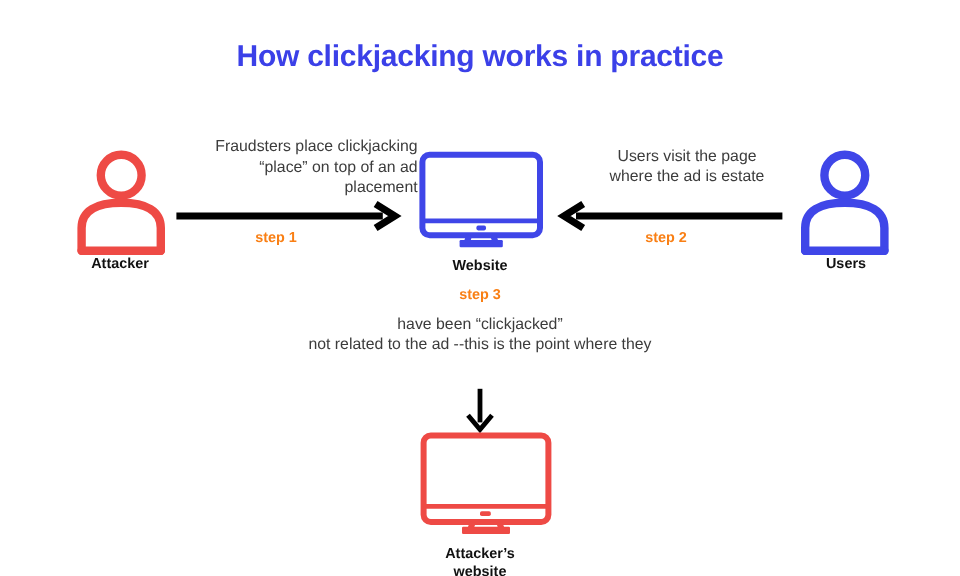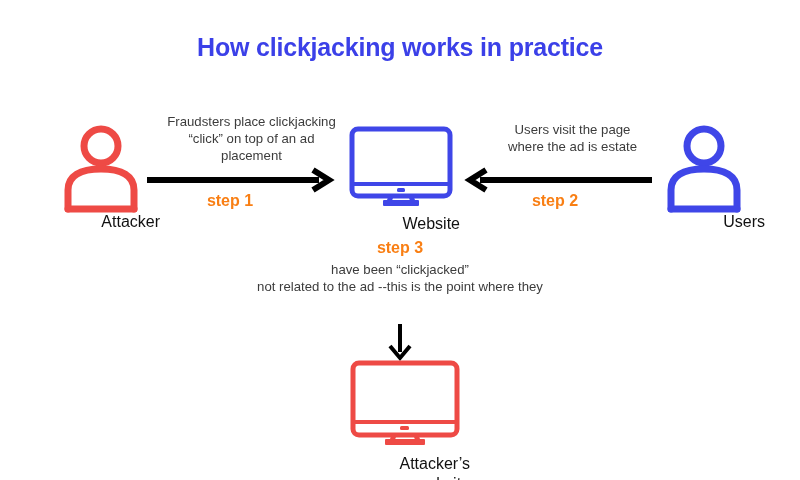--- a/index.html
+++ b/index.html
@@ -38,40 +38,40 @@
   }
 
   
   .caption {
     font-size: 13.2px;
     line-height: 1.27;
     color: #3c3c3c;
     text-align: center;
     font-weight: normal;
   }
-  #caption-step1 { left: 144px; top: 90px;  width: 215px; }
+  #caption-step1 { left: 133px; top: 90px;  width: 215px; text-align: right; }
   #caption-step2 { left: 480px; top: 98px;  width: 185px; }
   #caption-step3 { left: 205px; top: 238px; width: 390px; }
 
   
   .entity-label {
-    font-size: 16px;
-    font-weight: normal;
+    font-size: 12px;
+    font-weight: bold;
     color: #111111;
-    text-align: right;
+    text-align: center;
     line-height: 1.22;
   }
   #label-attacker { left: 40px;  top: 188px; width: 120px; }
   #label-victim   { left: 645px; top: 188px; width: 120px; }
   #label-website  { left: 340px; top: 190px; width: 120px; }
   #label-attacker-website { left: 330px; top: 430px; width: 140px; }
 
   
   .step-label {
-    font-size: 16px;
+    font-size: 12px;
     font-weight: bold;
     color: #f97f14;
     text-align: center;
     line-height: 1.2;
   }
   #step1-label { left: 170px; top: 167px; width: 120px; }
   #step2-label { left: 495px; top: 167px; width: 120px; }
   #step3-label { left: 340px; top: 214px; width: 120px; }
 
   
@@ -98,21 +98,21 @@
     <svg width="78" height="85" viewBox="0 0 78 85" aria-hidden="true">
       <circle cx="39" cy="22" r="17" fill="none" stroke="#ee4a45" stroke-width="7"></circle>
       <path d="M6 85 L6 66 C6 52 18 45 39 45 C60 45 72 52 72 66 L72 85" fill="none" stroke="#ee4a45" stroke-width="7" stroke-linecap="round" stroke-linejoin="round"></path>
       <path d="M6 85 L72 85" fill="none" stroke="#ee4a45" stroke-width="7" stroke-linecap="round"></path>
     </svg>
   </div>
   <div class="abs entity-label" id="label-attacker">Attacker</div>
 
   <div class="abs caption" id="caption-step1">
     <div>Fraudsters place clickjacking</div>
-    <div>“click” on top of an ad</div>
+    <div>“place” on top of an ad</div>
     <div>placement</div>
   </div>
   <div class="abs" id="arrow-step1">
     <svg width="190" height="24" viewBox="0 0 190 24" aria-hidden="true">
       <line x1="2" y1="12" x2="174" y2="12" stroke="#000000" stroke-width="6"></line>
       <polyline points="168,2 184,12 168,22" fill="none" stroke="#000000" stroke-width="6" stroke-linecap="butt" stroke-linejoin="miter"></polyline>
     </svg>
   </div>
   <div class="abs step-label" id="step1-label">step 1</div>
 

